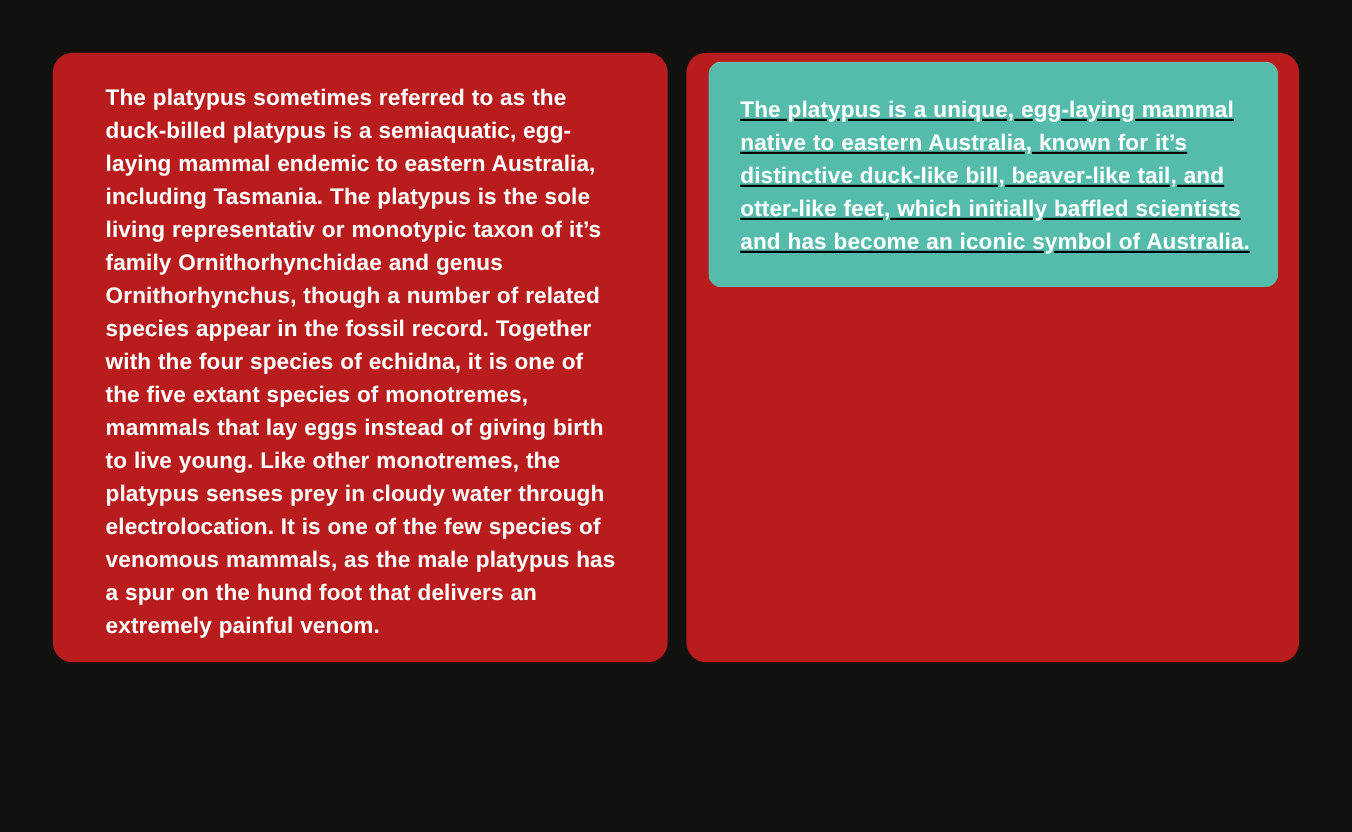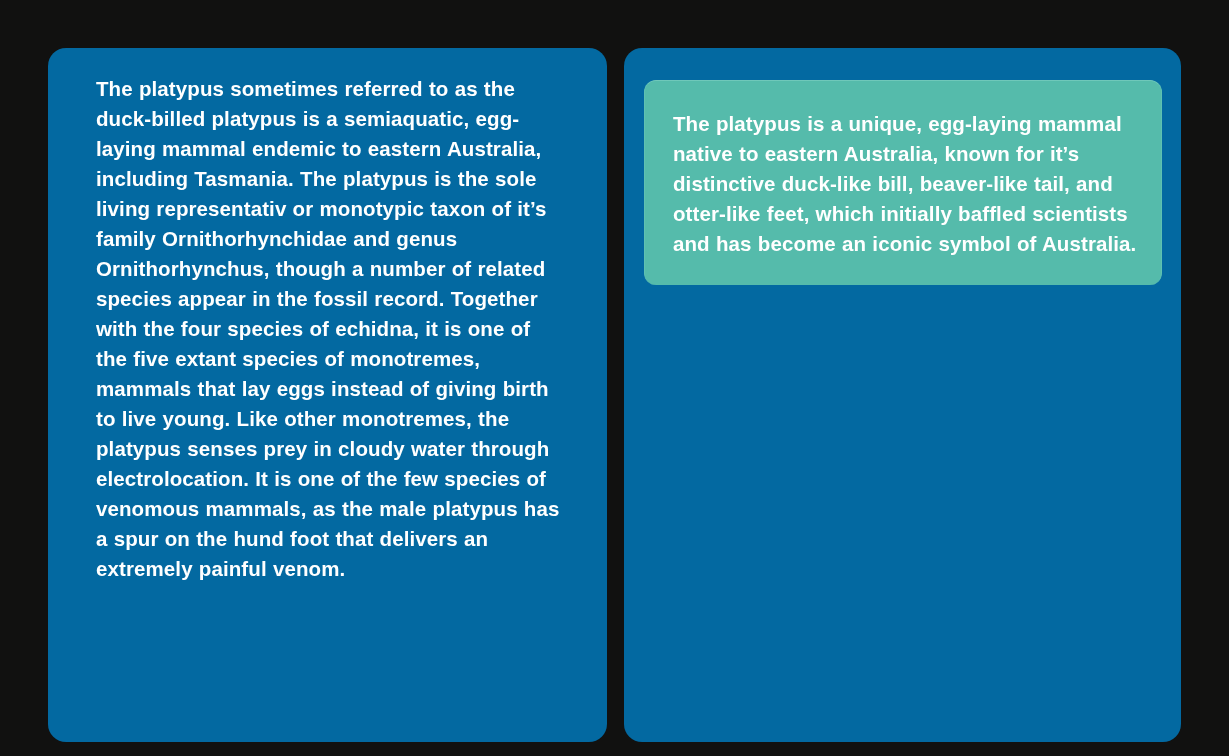--- a/index.html
+++ b/index.html
@@ -17,36 +17,37 @@
   #stage {
     position: relative;
     width: 1229px;
     height: 756px;
     background: #111110;
   }
 
   .panel {
     position: absolute;
     top: 48px;
-    height: 694px;
-    background: #0369a1;
+    height: 554px;
+    background: #b91c1c;
     border-radius: 18px;
     box-sizing: border-box;
   }
 
   #panel-left {
     left: 48px;
     width: 559px;
     padding: 26px 30px 0 48px;
   }
 
   #panel-right {
     left: 624px;
     width: 557px;
-    padding: 32px 19px 0 20px;
+    padding: 8px 19px 0 20px;
+    text-decoration: underline;
   }
 
   .body-text {
     margin: 0;
     color: #ffffff;
     font-family: "Liberation Sans", sans-serif;
     font-size: 20.5px;
     font-weight: bold;
     line-height: 30px;
     letter-spacing: 0.1px;

